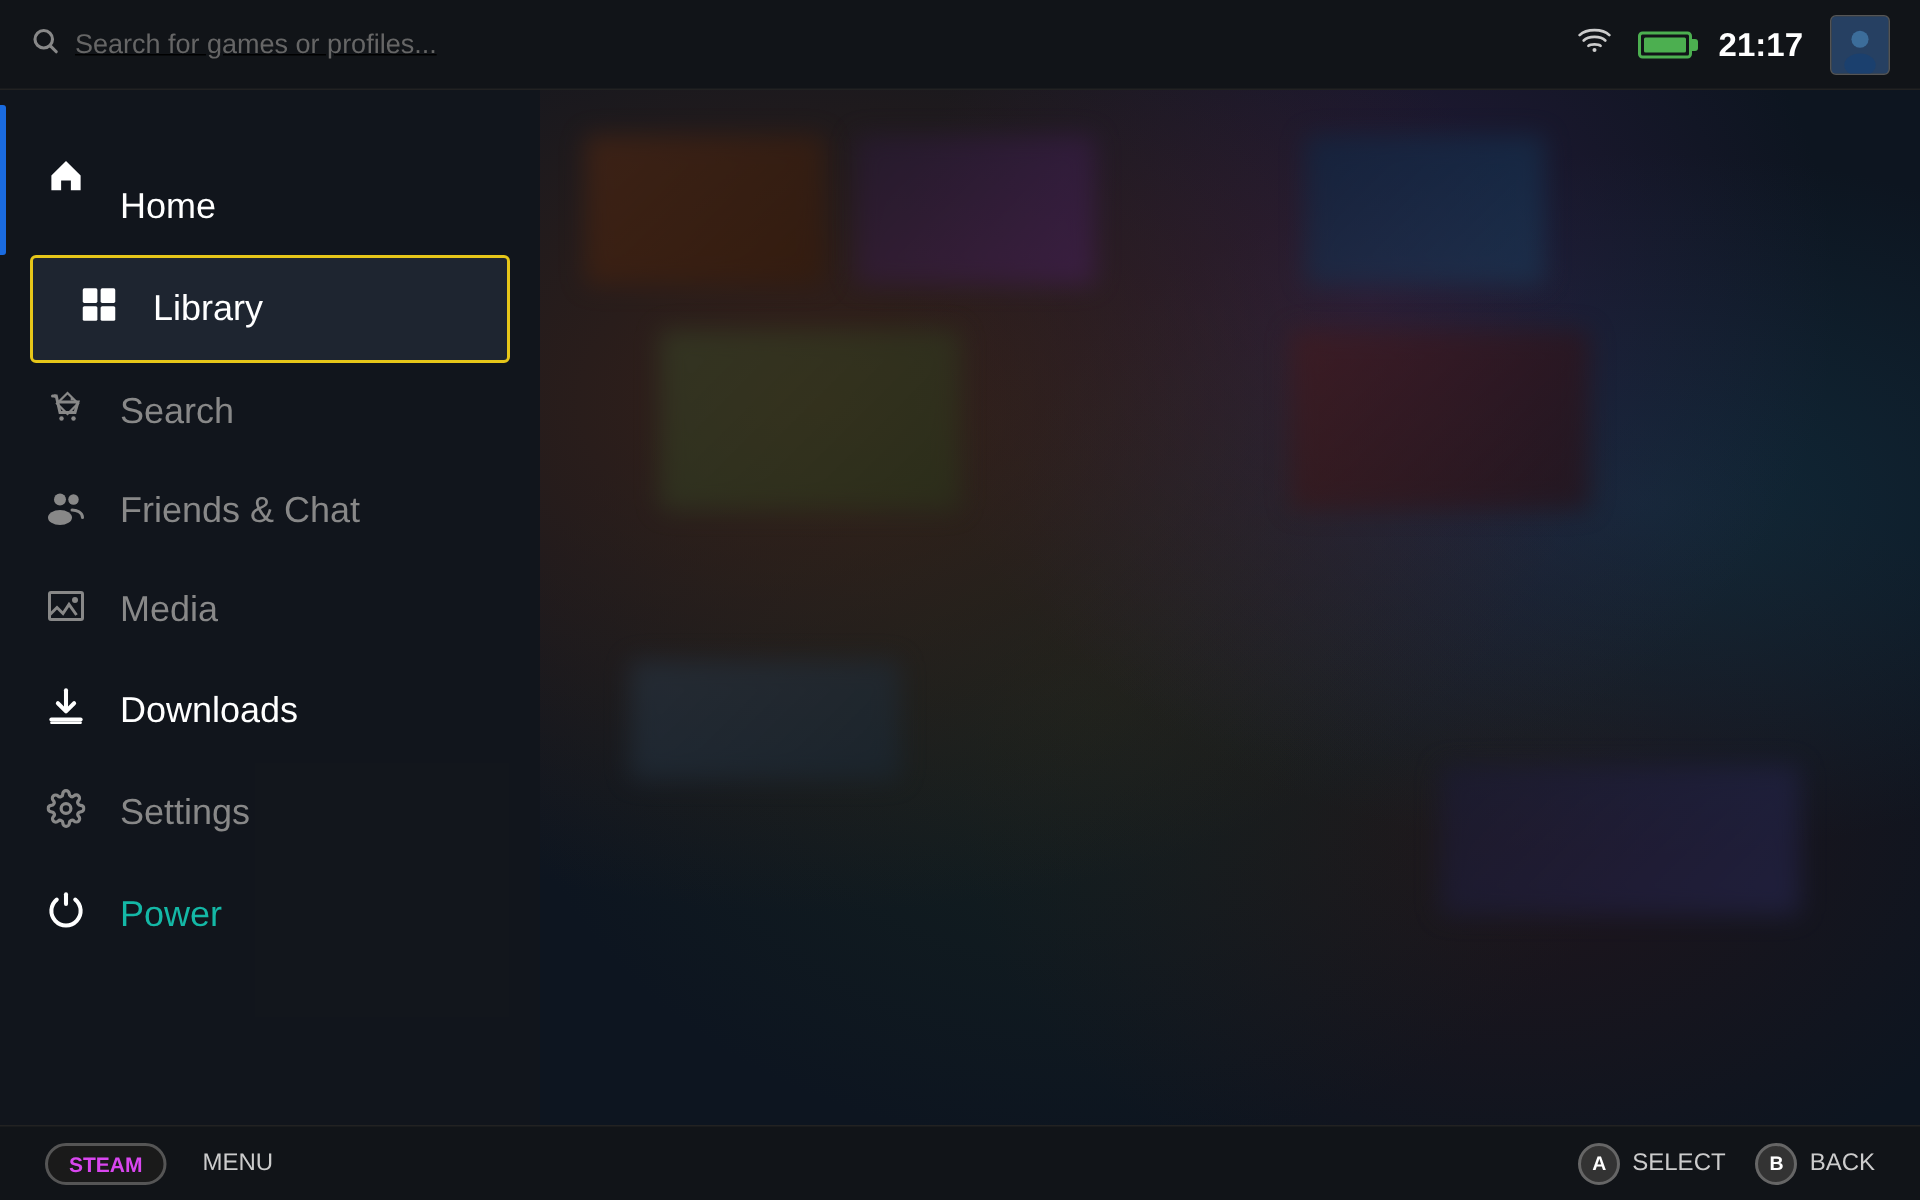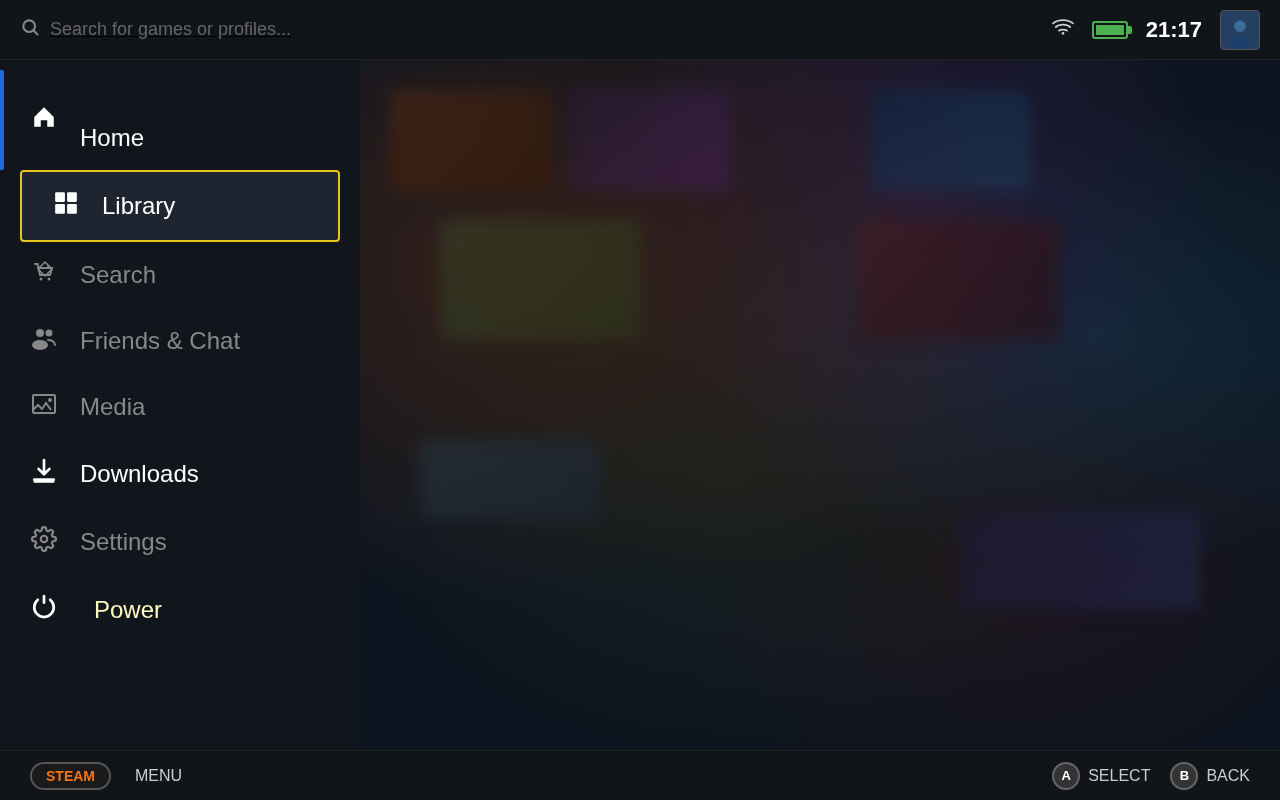--- a/index.html
+++ b/index.html
@@ -250,21 +250,21 @@
       padding: 0 30px;
       z-index: 10;
       border-top: 1px solid #222;
     }
 
     .steam-btn {
       background: #1a1a1a;
       border: 2px solid #555;
       border-radius: 20px;
       padding: 4px 14px;
-      color: #f97316;
+      color: #d946ef;
       font-size: 14px;
       font-weight: bold;
       display: flex;
       align-items: flex-end;
       gap: 8px;
     }
 
     .menu-label {
       color: #ccc;
       font-size: 16px;
@@ -446,21 +446,21 @@
     <span class="nav-label" style="color:#888;">Settings</span>
   </div>
 
   <div class="nav-item">
     <span class="nav-icon" style="color:#fff;">
       <svg width="26" height="26" viewBox="0 0 24 24" fill="none" stroke="#fff" stroke-width="2.5" stroke-linecap="round">
         <path d="M12 2v6"></path>
         <path d="M6.3 5.3a9 9 0 1 0 11.4 0"></path>
       </svg>
     </span>
-    <span class="nav-label" style="color:#fef9c3;margin-left:14px;">Power</span>
+    <span class="nav-label" style="color:#14b8a6;">Power</span>
   </div>
 
 </div>
 
 <div class="bottombar">
   <div class="bottom-left">
     <div class="steam-btn">
       <span>STEAM</span>
     </div>
     <span class="menu-label">MENU</span>

